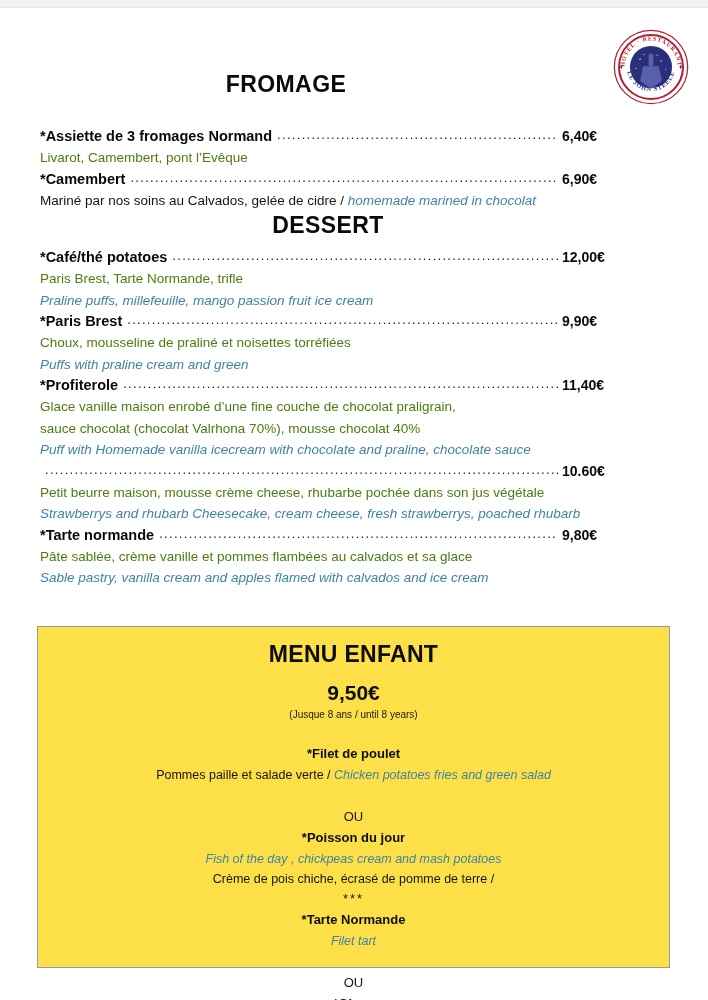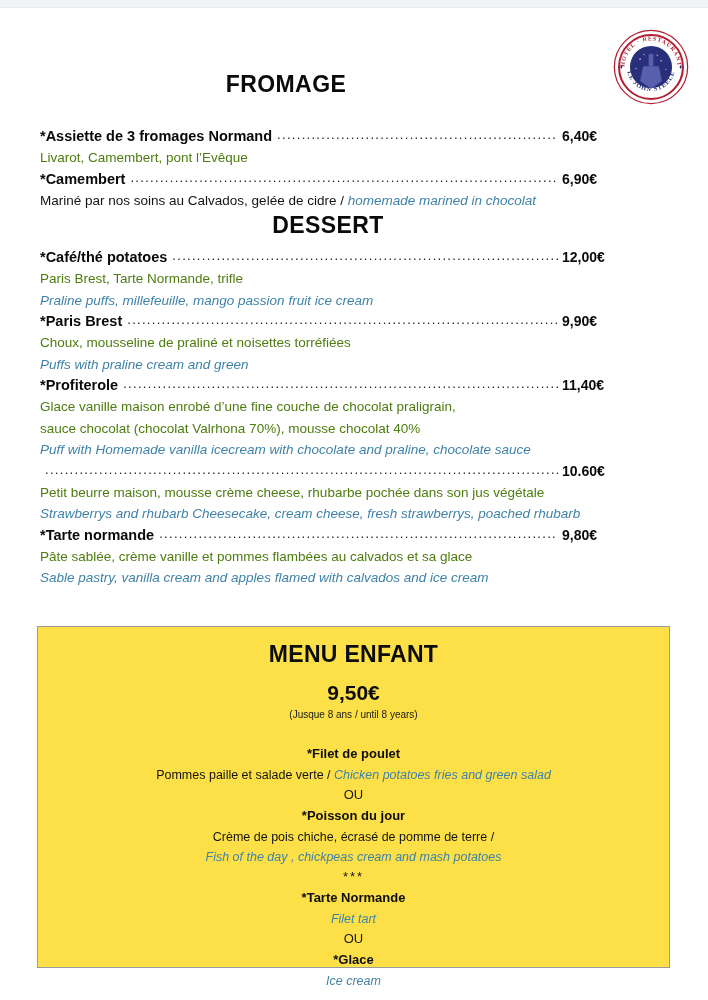--- a/index.html
+++ b/index.html
@@ -163,20 +163,21 @@
     font-size: 12.5px;
     color: #141414;
     line-height: 20px;
   }
   .kids-sub .en { color:#3f82a8; font-style: italic; }
   .kids-sub.en-only { color:#3f82a8; font-style: italic; }
   .kids-or {
     font-size: 13px;
     color: #1a1a1a;
     line-height: 20px;
+    margin-top: 22px;
   }
   .kids-sep {
     font-size: 13px;
     color: #1a1a1a;
     line-height: 20px;
     letter-spacing: 2px;
   }
 </style>
 </head>
 <body>
@@ -312,22 +313,22 @@
       <div class="kids-dish">*Filet de poulet</div>
       <div class="kids-sub">
         <span>Pommes paille et salade verte / </span><span class="en">Chicken potatoes fries and green salad</span>
       </div>
     </div>
 
     <div class="kids-or">OU</div>
 
     <div class="kids-course">
       <div class="kids-dish">*Poisson du jour</div>
+      <div class="kids-sub en-only">Fish of the day , chickpeas cream and mash potatoes</div>
       <div class="kids-sub">Crème de pois chiche, écrasé de pomme de terre /</div>
-      <div class="kids-sub en-only">Fish of the day , chickpeas cream and mash potatoes</div>
     </div>
 
     <div class="kids-sep">***</div>
 
     <div class="kids-course">
       <div class="kids-dish">*Tarte Normande</div>
       <div class="kids-sub en-only">Filet tart</div>
     </div>
 
     <div class="kids-or">OU</div>

